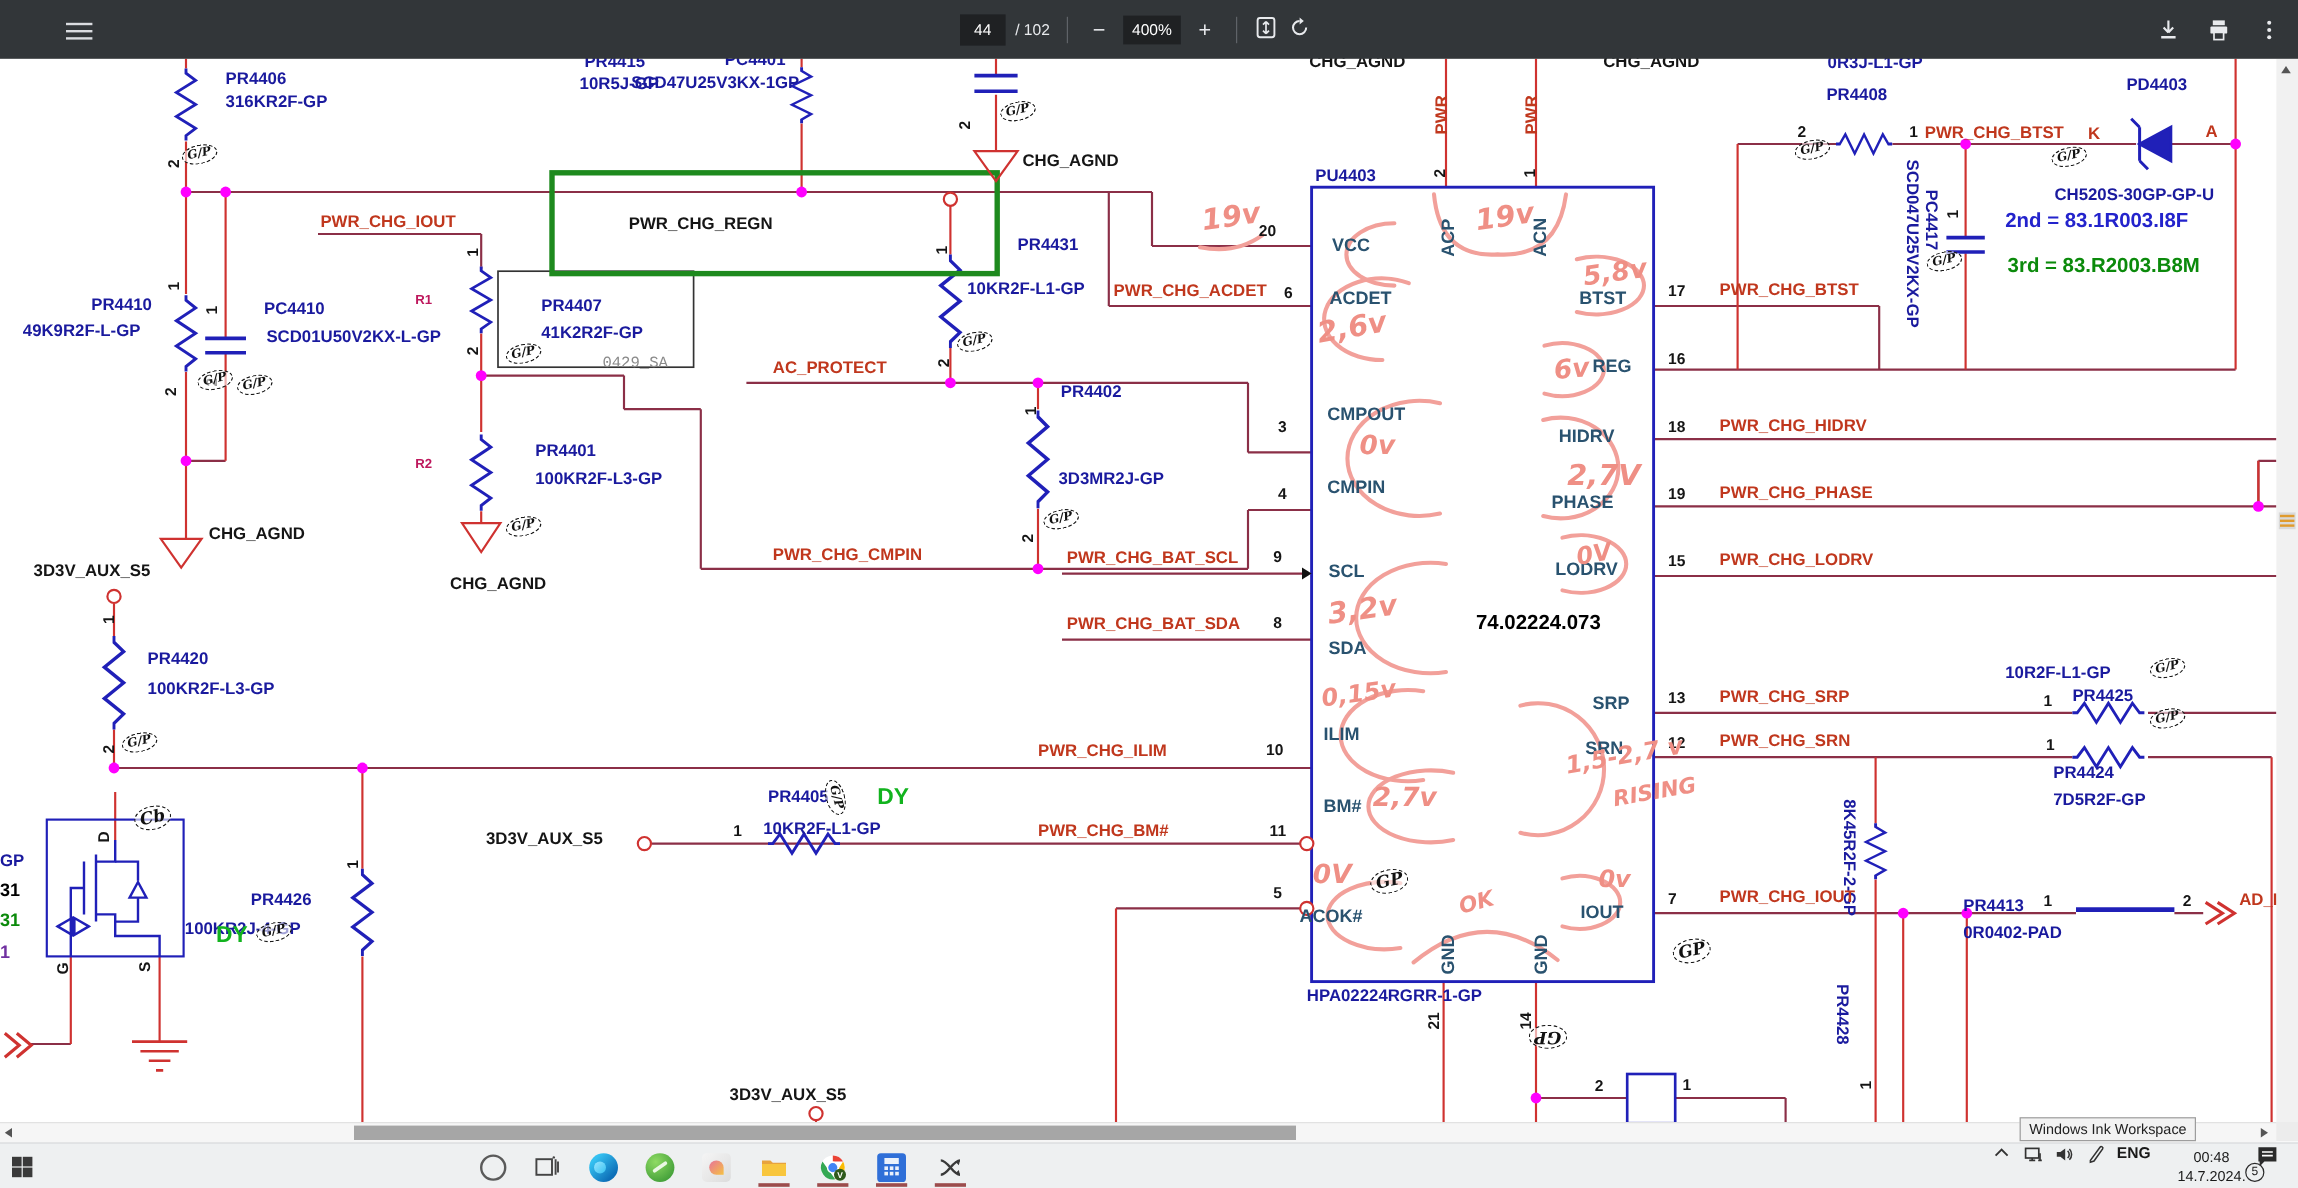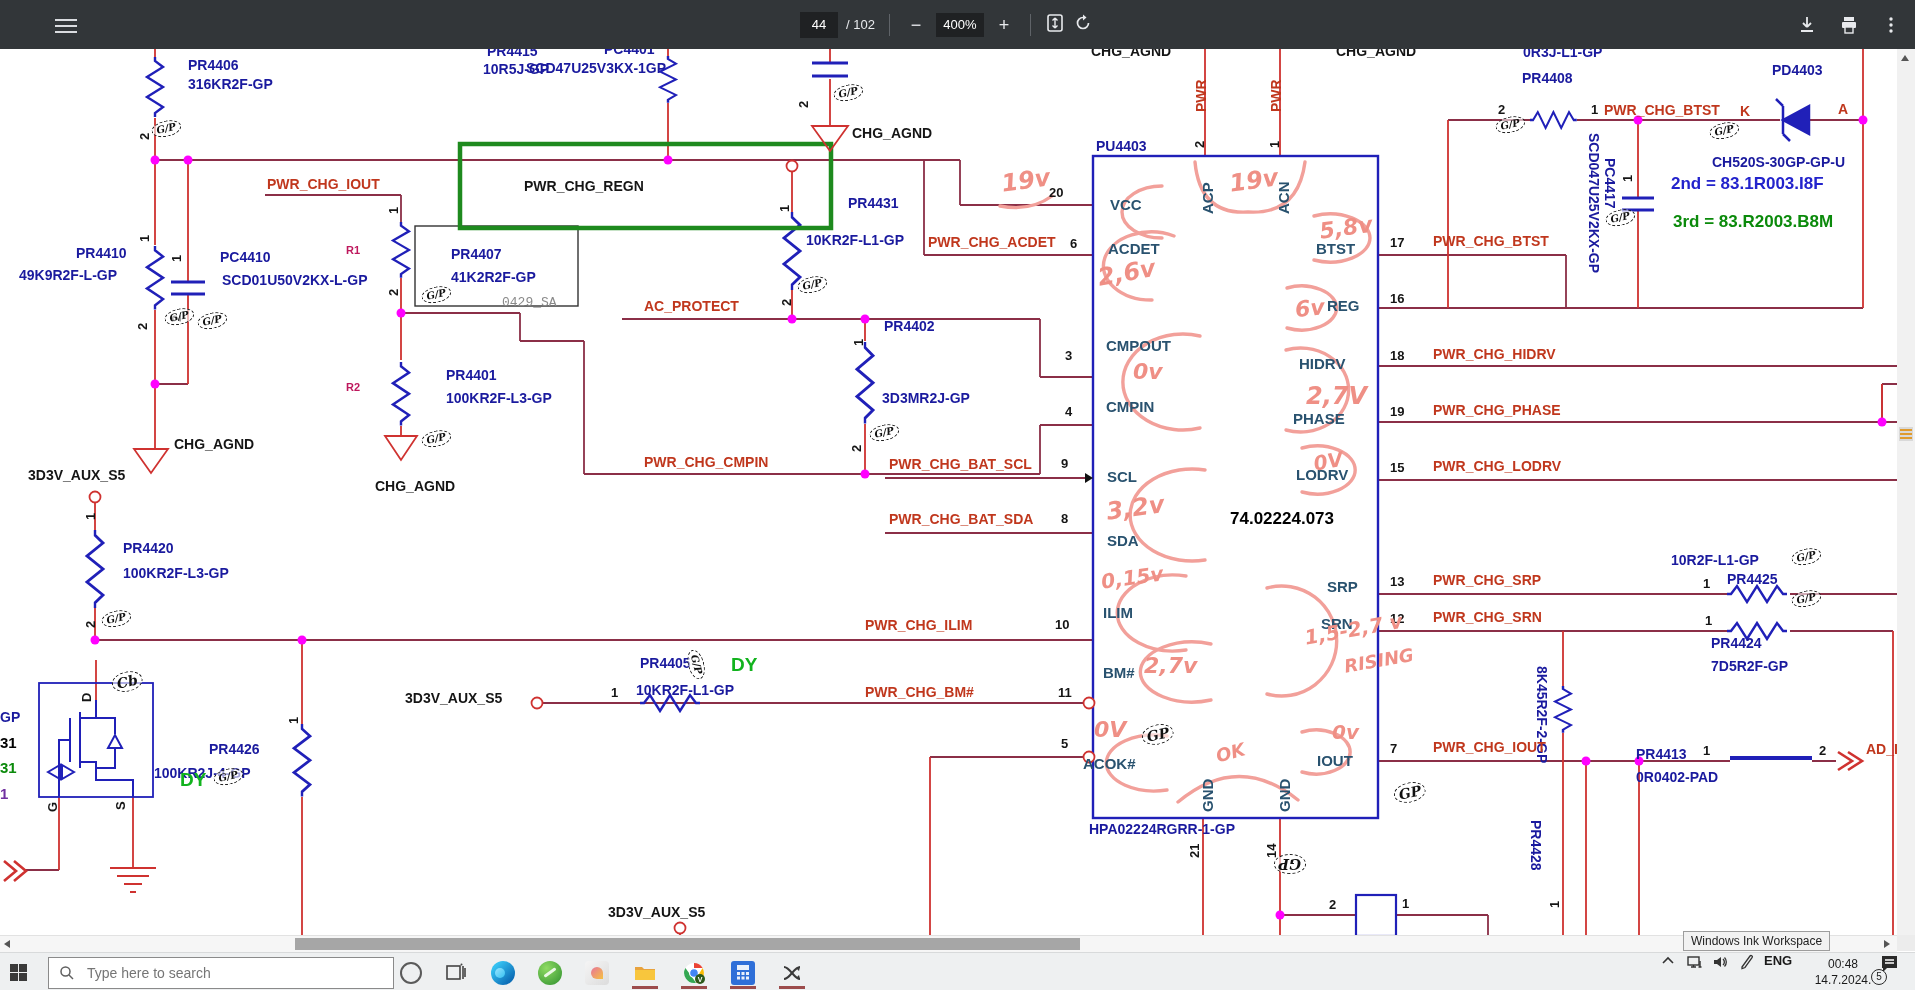--- a/index.html
+++ b/index.html
@@ -475,27 +475,20 @@
 
 <div id="tooltip">Windows Ink Workspace</div>
 
 <div id="taskbar">
   <div id="start">
         <div></div>
         <div></div>
         <div></div>
         <div></div>
       </div>
-  <div id="tb-search">
-    <svg width="16" height="16" viewBox="0 0 16 16" style="margin:0 10px;">
-          <circle cx="6.5" cy="6.5" r="4.5" fill="none" stroke="#5f5f5f" stroke-width="1.5"></circle>
-          <path d="M10,10 L14,14" stroke="#5f5f5f" stroke-width="1.5"></path>
-        </svg>
-    <input placeholder="Type here to search" style="">
-  </div>
   <div class="task-ic" style="left:399px;">
         <div style="width:18px;height:18px;border:2px solid #5a5a5a;border-radius:50%;margin:1px auto;"></div>
       </div>
   <div class="task-ic" style="left:444px;"><svg width="24" height="24" viewBox="0 0 24 24">
           <rect x="3" y="5" width="13" height="13" fill="none" stroke="#444" stroke-width="1.6"></rect>
           <path d="M19,5 V18 M21,7 V16" stroke="#444" stroke-width="1.6"></path>
           <circle cx="17.5" cy="3.5" r="1" fill="#444"></circle>
         </svg></div>
   <div class="task-ic" style="left:491px;border-radius:50%;background:linear-gradient(135deg,#35c1f1 20%,#0d6fb8 80%);">
         <div style="width:10px;height:10px;border-radius:50%;background:linear-gradient(135deg,#9be5ff,#35c1f1);margin:7px 0 0 4px;"></div>

